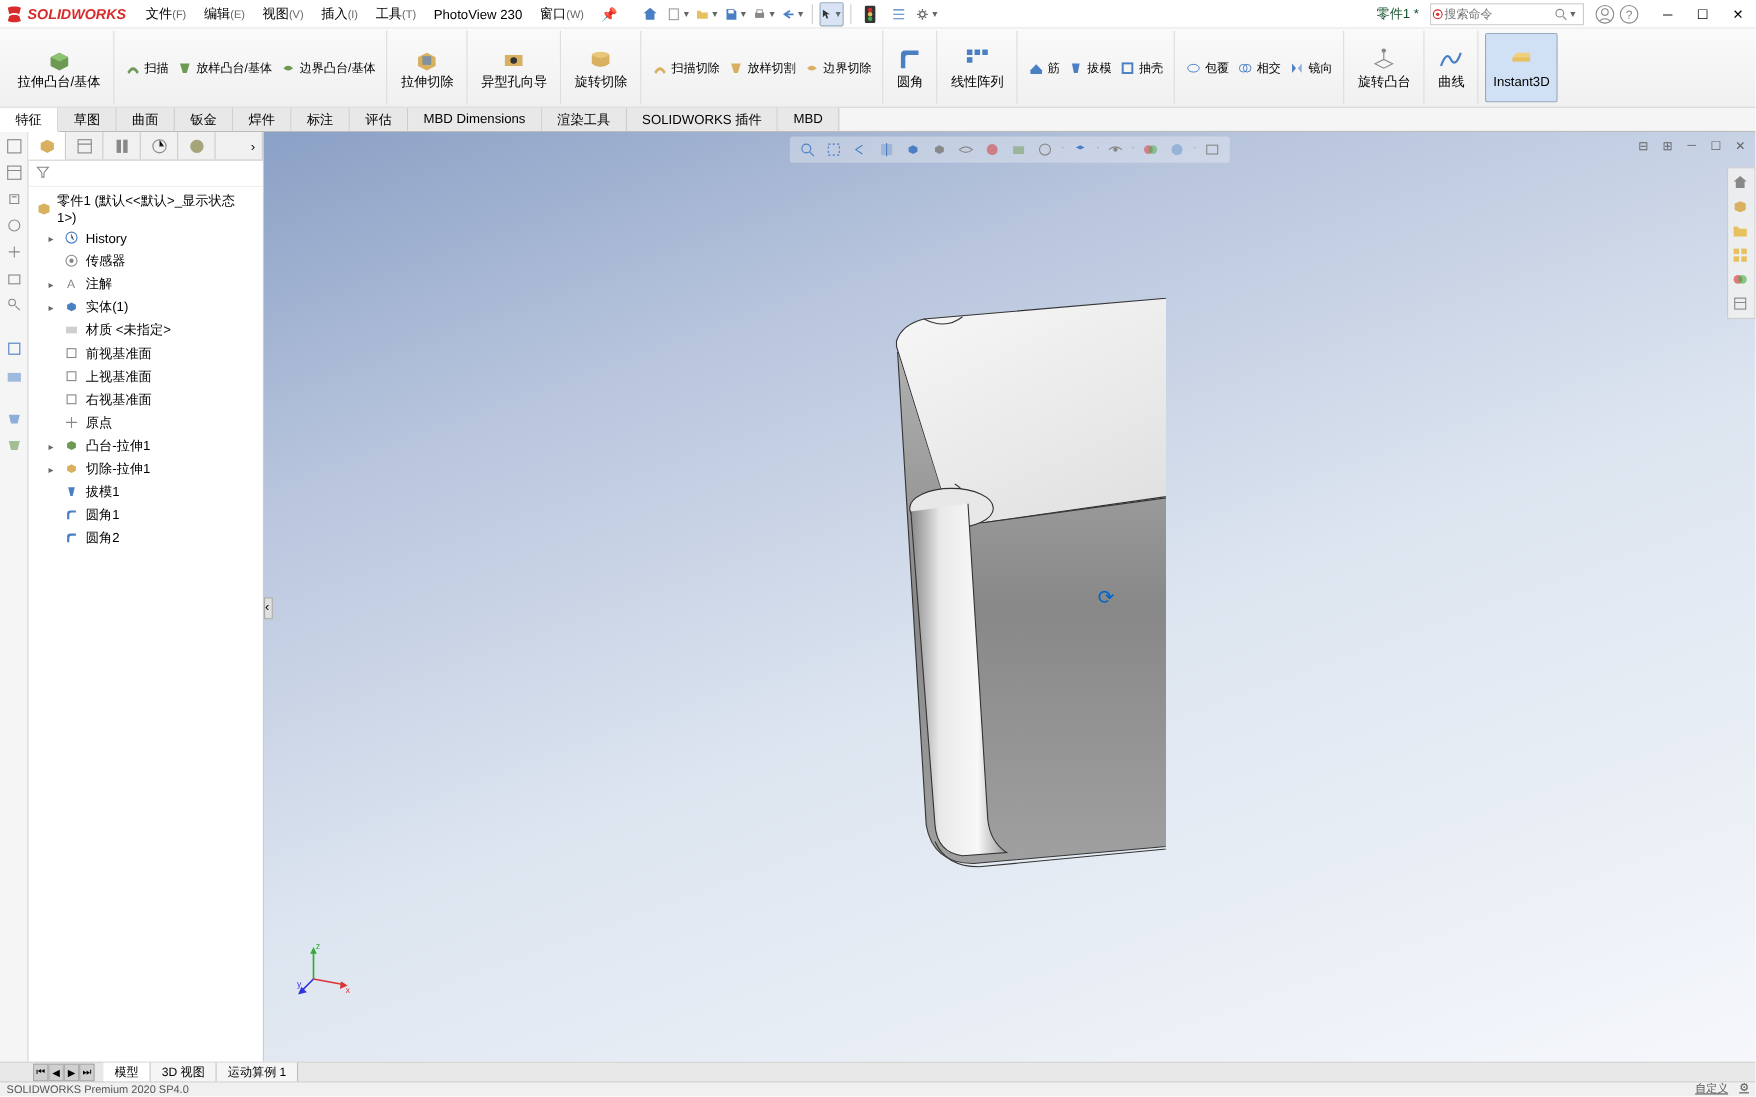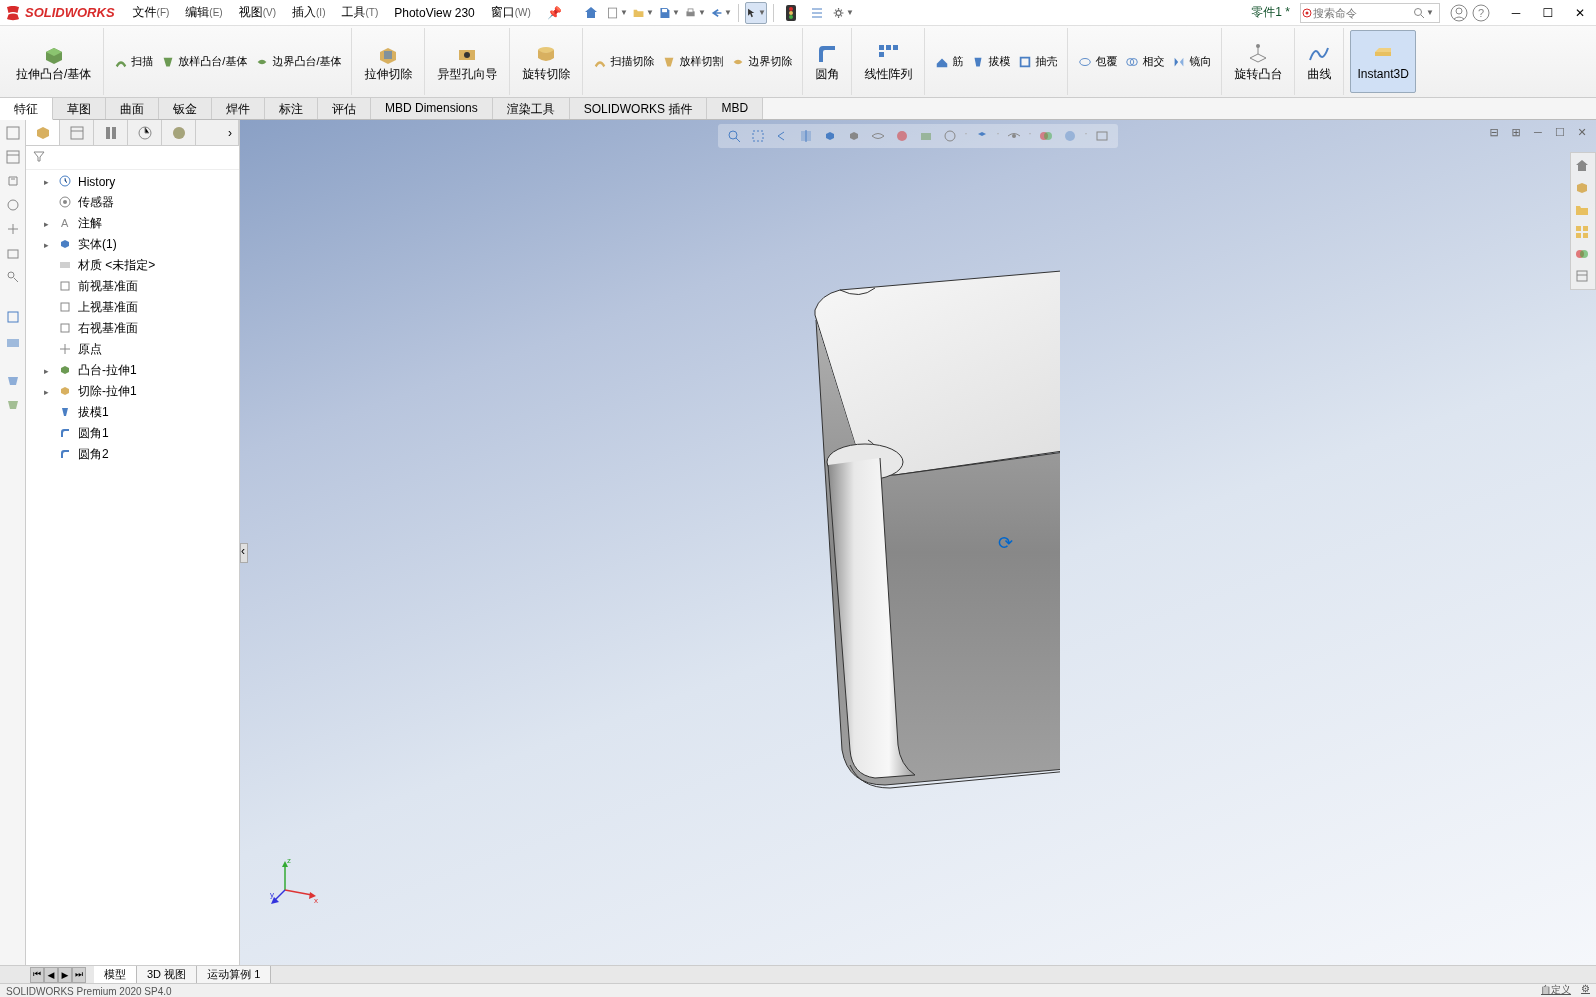--- a/index.html
+++ b/index.html
@@ -493,20 +493,26 @@
           </svg>
         </div>
       <div class="tree-tab" style="flex:1;justify-content:flex-end;padding-right:6px;">›</div>
     </div>
     <div class="tree-filter">
       <svg width="14" height="14">
           <path d="M2 3 L12 3 L8 8 L8 12 L6 12 L6 8 Z" fill="none" stroke="#888"></path>
         </svg>
     </div>
     <div class="tree-body">
+      <div class="tree-item">
+        <svg width="16" height="16" class="tree-icon">
+            <path fill="#d8b060" d="M3 5 L8 3 L13 5 L13 11 L8 13 L3 11 Z"></path>
+          </svg>
+        <span>零件1  (默认&lt;&lt;默认&gt;_显示状态 1&gt;)</span>
+      </div>
       <div class="tree-item tree-indent1">
           <span class="tree-expand">▸</span>
           <svg width="14" height="14" class="tree-icon">
             <circle cx="7" cy="7" r="5" fill="none" stroke="#4a7fc4"></circle>
             <path d="M7 4 L7 7 L9 9" stroke="#4a7fc4"></path>
           </svg>
           <span>History</span>
         </div>
       <div class="tree-item tree-indent1">
           <span class="tree-expand"></span>

